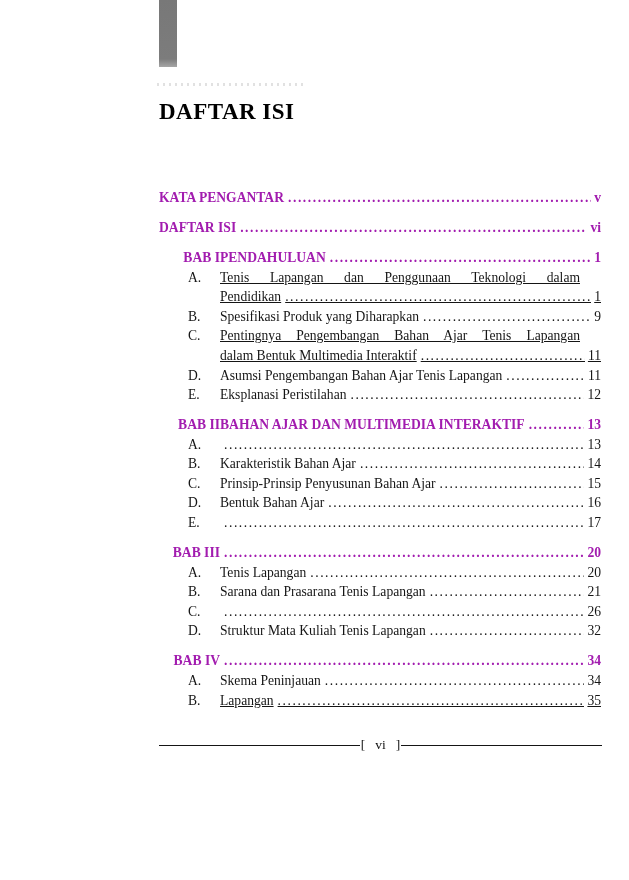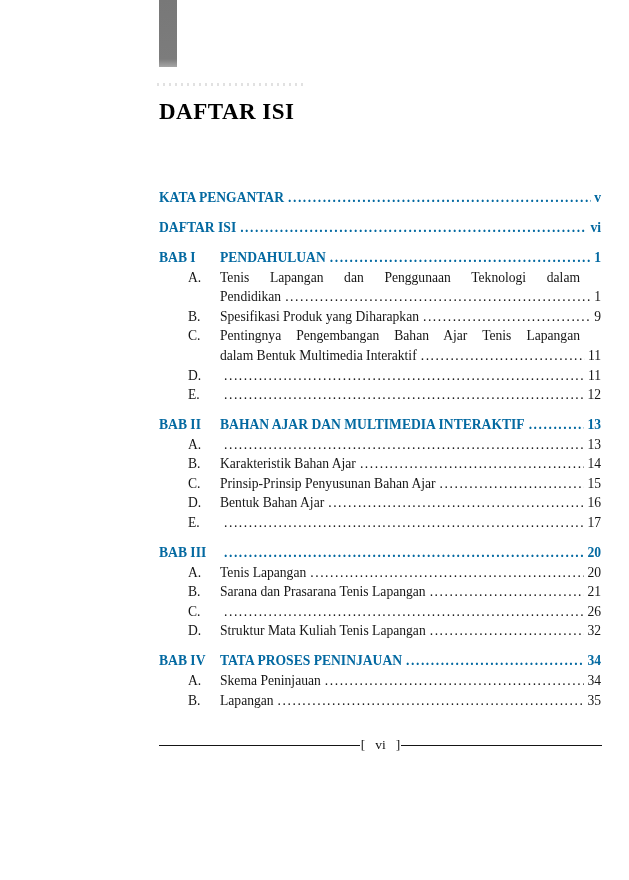--- a/index.html
+++ b/index.html
@@ -27,33 +27,33 @@
     position:absolute; left:115px; top:84px;
     font-size:23px; font-weight:bold; color:#000;
     letter-spacing:.5px; white-space:nowrap;
   }
 
   .toc {
     position:absolute; left:115px; top:188px; width:442px;
     font-size:13.6px; line-height:19.6px;
   }
   .row { display:flex; align-items:baseline; }
-  .row.b { font-weight:bold; color:#0369a1; }
+  .row.b { font-weight:bold; color:#a21caf;text-align:right; }
   .gap { margin-top:10.4px; }
 
   .lbl    { flex:none; width:61px; white-space:nowrap; }
   .letter { flex:none; margin-left:29px; width:32px; white-space:nowrap; }
   .txt    { flex:none; white-space:nowrap; }
   .dots   {
     flex:1 1 0; overflow:hidden; white-space:nowrap;
     letter-spacing:1.55px; padding-left:4px; min-width:6px;
   }
   .pg { flex:none; padding-left:3px; }
 
-  .body2 { flex:1 1 0; min-width:0; }
+  .body2 { flex:1 1 0; min-width:0;text-decoration:underline; }
   .l1 {
     text-align:justify; text-align-last:justify;
     padding-right:21px; white-space:normal;
   }
   .l2 { display:flex; align-items:baseline;justify-content:flex-end; }
 
   .footer {
     position:absolute; left:115px; top:736px; width:443px;
     display:flex; align-items:center;
     font-size:13.5px; line-height:18px; color:#111;
@@ -111,25 +111,27 @@
       <span class="l1" style="display:block;">Pentingnya Pengembangan Bahan Ajar Tenis Lapangan</span>
       <span class="l2">
         <span class="txt">dalam Bentuk Multimedia Interaktif</span>
         <span class="dots">................................................................................................................................................................</span>
         <span class="pg">11</span>
       </span>
     </span>
   </div>
       <div class="row">
     <span class="letter">D.</span>
+    <span class="txt">Asumsi Pengembangan Bahan Ajar Tenis Lapangan</span>
     <span class="dots">................................................................................................................................................................</span>
     <span class="pg">11</span>
   </div>
       <div class="row">
     <span class="letter">E.</span>
+    <span class="txt">Eksplanasi Peristilahan</span>
     <span class="dots">................................................................................................................................................................</span>
     <span class="pg">12</span>
   </div>
       <div class="row b gap">
     <span class="lbl">BAB II</span>
     <span class="txt">BAHAN AJAR DAN MULTIMEDIA INTERAKTIF</span>
     <span class="dots">................................................................................................................................................................</span>
     <span class="pg">13</span>
   </div>
       <div class="row">
@@ -183,21 +185,20 @@
     <span class="pg">26</span>
   </div>
       <div class="row">
     <span class="letter">D.</span>
     <span class="txt">Struktur Mata Kuliah Tenis Lapangan</span>
     <span class="dots">................................................................................................................................................................</span>
     <span class="pg">32</span>
   </div>
       <div class="row b gap">
     <span class="lbl">BAB IV</span>
-    <span class="txt">TATA PROSES PENINJAUAN</span>
     <span class="dots">................................................................................................................................................................</span>
     <span class="pg">34</span>
   </div>
       <div class="row">
     <span class="letter">A.</span>
     <span class="txt">Skema Peninjauan</span>
     <span class="dots">................................................................................................................................................................</span>
     <span class="pg">34</span>
   </div>
       <div class="row">

